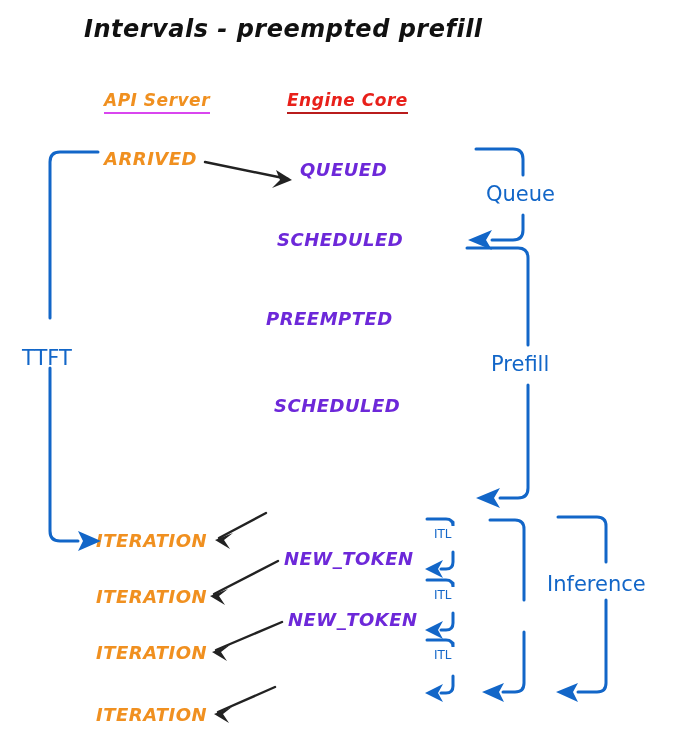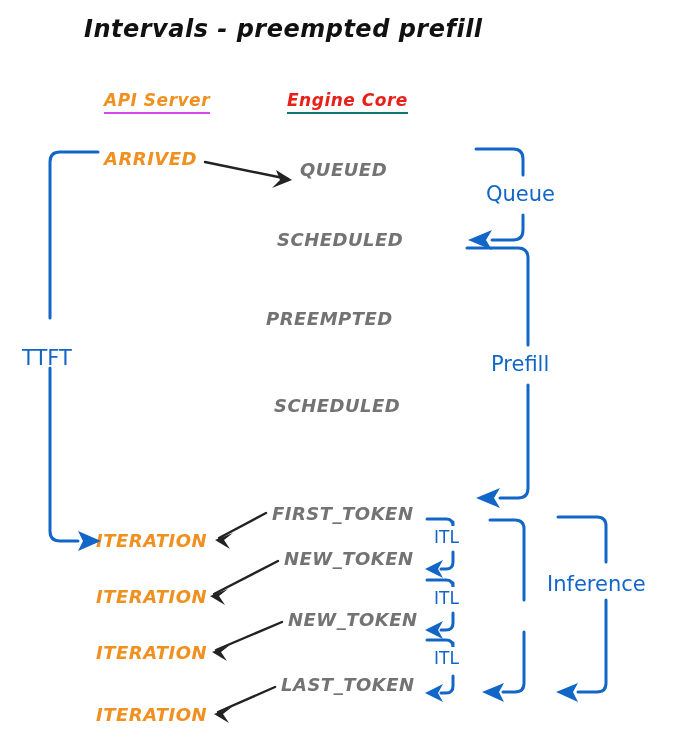--- a/index.html
+++ b/index.html
@@ -26,38 +26,38 @@
     white-space:nowrap;
   }
 
   .col-head{
     position:absolute;
     font-size:17px;
     white-space:nowrap;
     padding-bottom:2px;
   }
   .col-head.api{ left:104px; top:90px; color:#F09020; border-bottom:2px solid #d946ef; }
-  .col-head.eng{ left:287px; top:90px; color:#E8201A; border-bottom:2px solid #0f766e;text-align:right; }
+  .col-head.eng{ left:287px; top:90px; color:#E8201A; border-bottom:2px solid #b91c1c;text-align:right; }
 
   .ev{
     position:absolute;
     font-size:18px;
     white-space:nowrap;
   }
-  .ev.red{ color:#737373; }
+  .ev.red{ color:#6d28d9; }
   .ev.orange{ color:#F09020; }
 
   .blue-lbl{
     position:absolute;
     font-family:"DejaVu Sans", sans-serif;
     color:#1266C8;
     white-space:nowrap;
   }
   .blue-lbl.big{ font-size:21px; }
-  .blue-lbl.small{ font-size:17px; }
+  .blue-lbl.small{ font-size:12px; }
 
   svg#wires{
     position:absolute; left:0; top:0;
     width:679px; height:750px;
     pointer-events:none;
   }
   .bl{ fill:none; stroke:#1266C8; stroke-width:3; stroke-linecap:round; }
   .blf{ fill:#1266C8; }
   .bk{ fill:none; stroke:#222222; stroke-width:2.4; stroke-linecap:round; }
   .bkf{ fill:#222222; }
@@ -75,24 +75,22 @@
   <div class="ev hand orange" style="left:104px;top:148px;">ARRIVED</div>
   <div class="ev hand orange" style="left:96px;top:530px;">ITERATION</div>
   <div class="ev hand orange" style="left:96px;top:586px;">ITERATION</div>
   <div class="ev hand orange" style="left:96px;top:642px;">ITERATION</div>
   <div class="ev hand orange" style="left:96px;top:704px;">ITERATION</div>
 
   <div class="ev hand red" style="left:300px;top:159px;">QUEUED</div>
   <div class="ev hand red" style="left:277px;top:229px;">SCHEDULED</div>
   <div class="ev hand red" style="left:266px;top:308px;">PREEMPTED</div>
   <div class="ev hand red" style="left:274px;top:395px;">SCHEDULED</div>
-  <div class="ev hand red" style="left:272px;top:503px;">FIRST_TOKEN</div>
   <div class="ev hand red" style="left:284px;top:548px;">NEW_TOKEN</div>
   <div class="ev hand red" style="left:288px;top:609px;">NEW_TOKEN</div>
-  <div class="ev hand red" style="left:281px;top:674px;">LAST_TOKEN</div>
 
   <div class="blue-lbl big" style="left:22px;top:346px;">TTFT</div>
   <div class="blue-lbl big" style="left:486px;top:182px;">Queue</div>
   <div class="blue-lbl big" style="left:491px;top:352px;">Prefill</div>
   <div class="blue-lbl small" style="left:434px;top:527px;">ITL</div>
   <div class="blue-lbl small" style="left:434px;top:588px;">ITL</div>
   <div class="blue-lbl small" style="left:434px;top:648px;">ITL</div>
   <div class="blue-lbl big" style="left:547px;top:572px;text-align:right;">Inference</div>
 
   <svg id="wires" viewBox="0 0 679 750">

